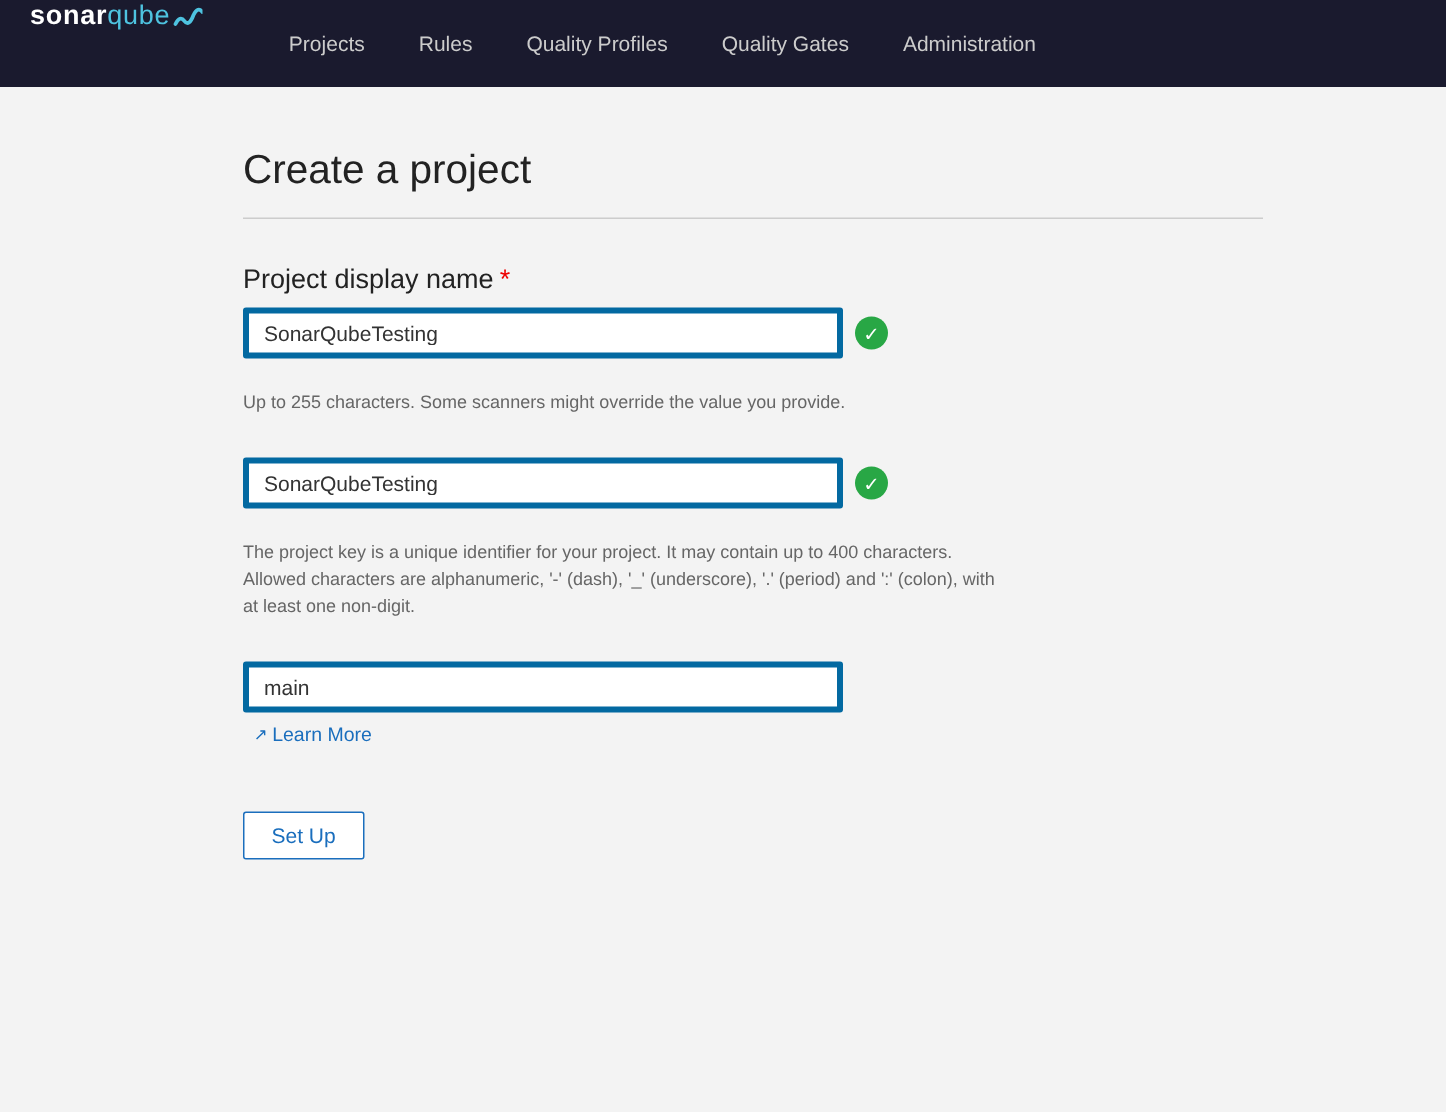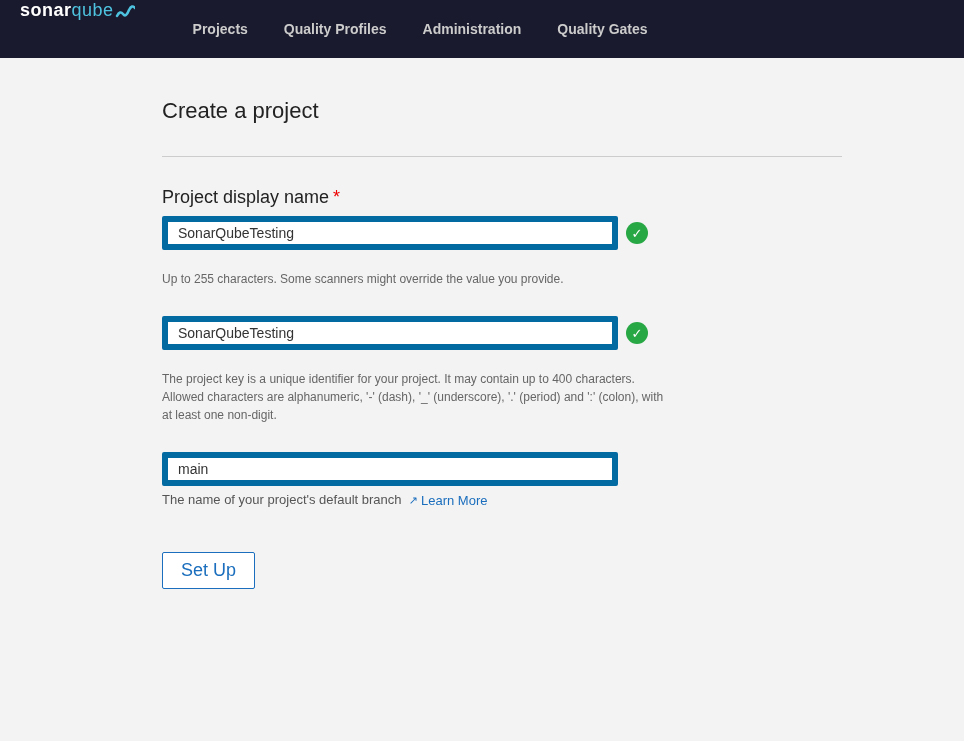--- a/index.html
+++ b/index.html
@@ -35,34 +35,33 @@
     }
     .nav-items li a {
       color: #ccc;
       text-decoration: none;
       padding: 0 18px;
       height: 58px;
       display: flex;
       align-items: center;
       font-size: 14px;
       transition: color 0.2s;
-      font-weight: bold;
     }
 
     
     .main-content {
       max-width: 760px;
       margin: 0 auto;
       padding: 40px 20px 40px 60px;
     }
     h1.page-title {
-      font-size: 22px;
+      font-size: 27px;
       font-weight: 300;
       color: #222;
-      margin-bottom: 32px;
+      margin-bottom: 16px;
     }
     .divider {
       border: none;
       border-top: 1px solid #ccc;
       margin-bottom: 30px;
     }
     .required-note {
       color: #555;
       margin-bottom: 28px;
       font-size: 13px;
@@ -87,23 +86,23 @@
     .form-label span.asterisk {
       color: #e00;
       margin-left: 4px;
     }
     .input-row {
       display: flex;
       align-items: center;
       gap: 8px;
     }
     .form-input {
-      width: 456px;
+      width: 400px;
       height: 34px;
-      border: 6px solid #0369a1;
+      border: 4px solid #0369a1;
       border-radius: 2px;
       padding: 0 10px;
       font-size: 14px;
       background: #fff;
       color: #333;
       outline: none;
     }
     .valid-icon {
       width: 22px;
       height: 22px;
@@ -140,21 +139,21 @@
       color: #1a6ebd;
     }
 
     
     .setup-btn {
       margin-top: 16px;
       padding: 7px 18px;
       background: #fff;
       border: 1px solid #1a6ebd;
       color: #1a6ebd;
-      font-size: 18px;
+      font-size: 14px;
       border-radius: 2px;
       cursor: pointer;
       font-weight: normal;
       transition: background 0.2s;
     }
 
     
     .wave-svg {
       display: inline-block;
       vertical-align: middle;
@@ -171,27 +170,30 @@
     </span>
     <svg class="wave-svg" width="20" height="18" viewBox="0 0 20 18">
       <path d="M2 14 Q5 8 8 12 Q11 16 14 8 Q17 2 20 6" stroke="#4ec3e0" stroke-width="2.5" fill="none" stroke-linecap="round"></path>
     </svg>
   </div>
   <ul class="nav-items">
     <li>
         <a href="#">Projects</a>
       </li>
     <li>
+        <a href="#">Rules</a>
+      </li>
+    <li>
         <a href="#">Quality Profiles</a>
       </li>
     <li>
+        <a href="#">Quality Gates</a>
+      </li>
+    <li>
         <a href="#">Administration</a>
-      </li>
-    <li>
-        <a href="#">Quality Gates</a>
       </li>
   </ul>
 </nav>
 
 <div class="main-content">
   <h1 class="page-title">Create a project</h1>
   <hr class="divider">
 
 
   
@@ -214,21 +216,21 @@
     </div>
     <p class="form-hint">The project key is a unique identifier for your project. It may contain up to 400 characters. Allowed characters are alphanumeric, '-' (dash), '_' (underscore), '.' (period) and ':' (colon), with at least one non-digit.</p>
   </div>
 
   
   <div class="form-group">
     <div class="input-row">
       <input type="text" class="form-input" value="main" style="">
     </div>
     <p class="branch-hint">
-      <span>The name of your project's default branch</span>&nbsp;
+      &nbsp;
       <a href="#">
         <span class="external-link-icon">↗</span>
         <span>Learn More</span>
       </a>
     </p>
   </div>
 
   
   <button class="setup-btn">Set Up</button>
 </div>

